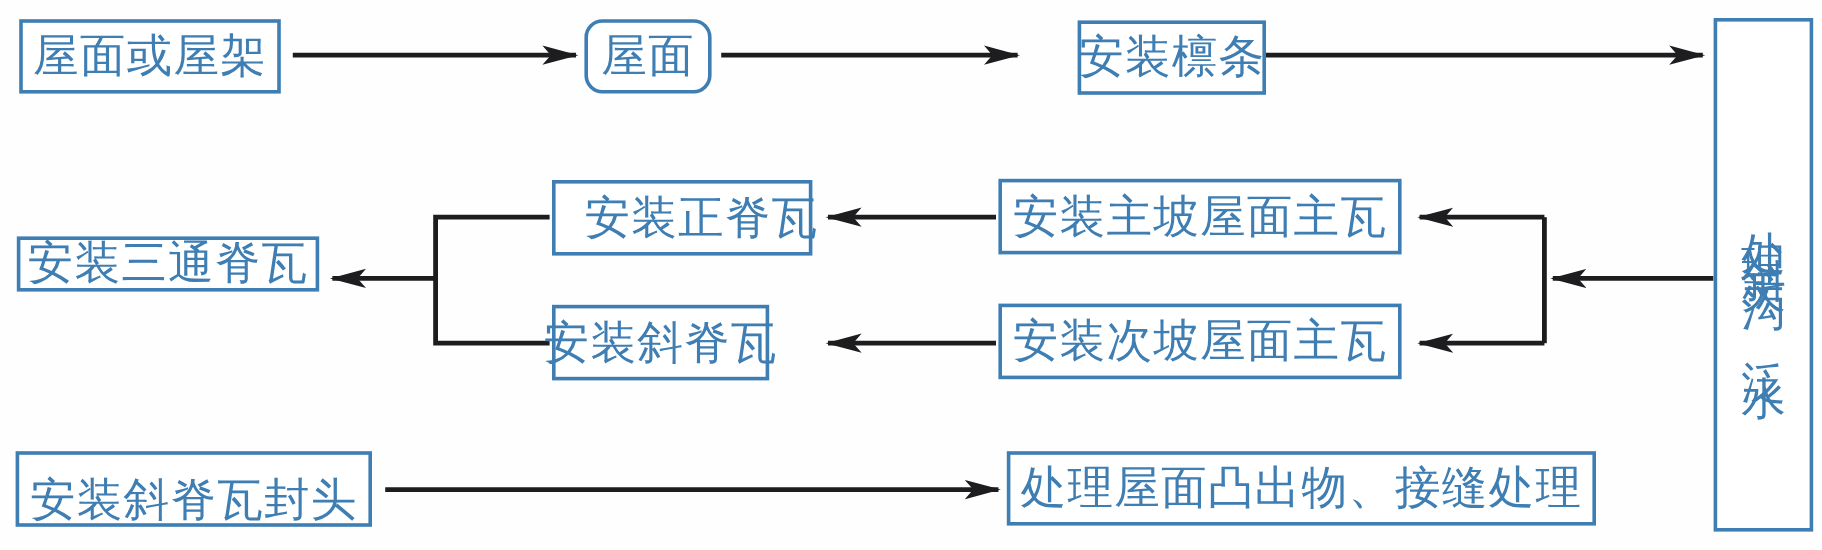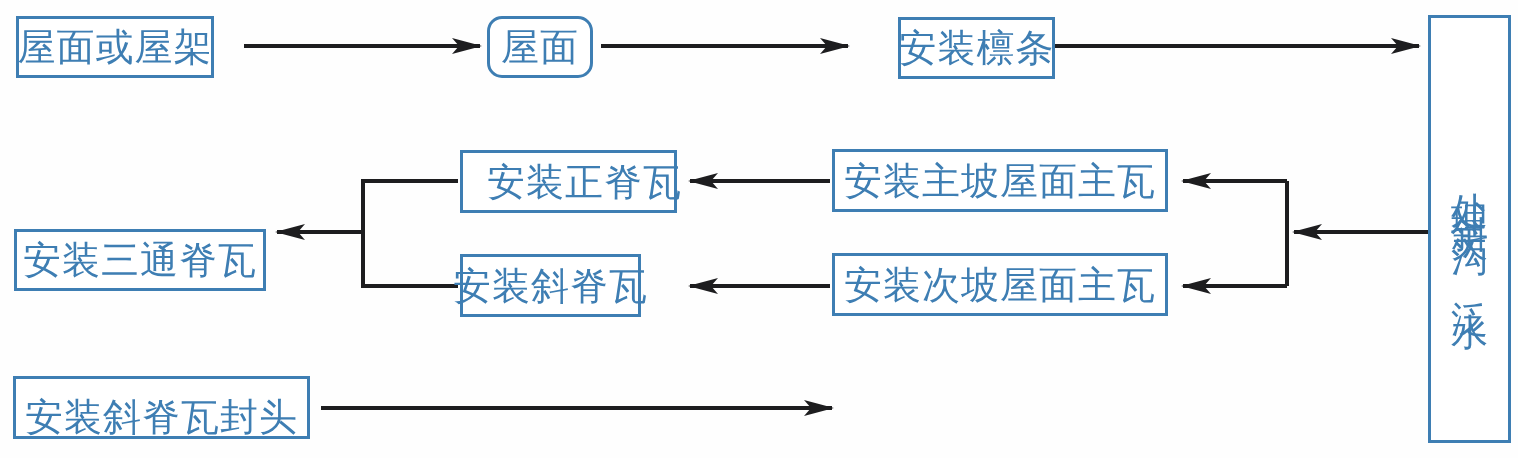--- a/index.html
+++ b/index.html
@@ -42,27 +42,27 @@
     white-space: nowrap;
   }
   .node.vertical span {
     writing-mode: vertical-rl;
     text-orientation: upright;
     letter-spacing: 12px;
     line-height: 1;
     font-size: 37px;
   }
   
-  #n-roof-or-truss        { left: 16px;   top: 16px;  width: 198px; height: 62px; }
+  #n-roof-or-truss        { left: 16px;   top: 16px;  width: 218px; height: 62px; }
   #n-roof                 { left: 487px;  top: 16px;  width: 106px; height: 62px; border-radius: 15px; }
   #n-install-purlins      { left: 857px;  top: 17px;  width: 157px; height: 62px; margin-left: 41px; }
   #n-treat-valley         { left: 1428px; top: 15px;  width: 83px;  height: 428px; }
   #n-install-main-ridge   { left: 460px;  top: 150px; width: 217px; height: 63px; padding-left: 32px; }
   #n-install-main-slope   { left: 832px;  top: 149px; width: 336px; height: 63px; text-align: center; }
-  #n-install-three-way    { left: 14px;   top: 197px; width: 252px; height: 62px; margin-top: 32px; }
+  #n-install-three-way    { left: 14px;   top: 197px; width: 252px; height: 46px; }
   #n-install-hip-ridge    { left: 460px;  top: 254px; width: 181px; height: 63px; }
   #n-install-sec-slope    { left: 832px;  top: 253px; width: 336px; height: 63px; }
   #n-install-hip-cap      { left: 13px;   top: 376px; width: 297px; height: 63px; align-items: flex-end; }
   #n-treat-protrusions    { left: 839px;  top: 376px; width: 491px; height: 62px; }
 
   .flow-line {
     stroke: var(--ink);
     stroke-width: 4;
     fill: none;
   }
@@ -130,14 +130,17 @@
   </div>
 
   <div class="node" id="n-install-sec-slope">
     <span>安装次坡屋面主瓦</span>
   </div>
 
   <div class="node" id="n-install-hip-cap">
     <span>安装斜脊瓦封头</span>
   </div>
 
+  <div class="node" id="n-treat-protrusions">
+    <span>处理屋面凸出物、接缝处理</span>
+  </div>
 
 </div>
 
 </body></html>

